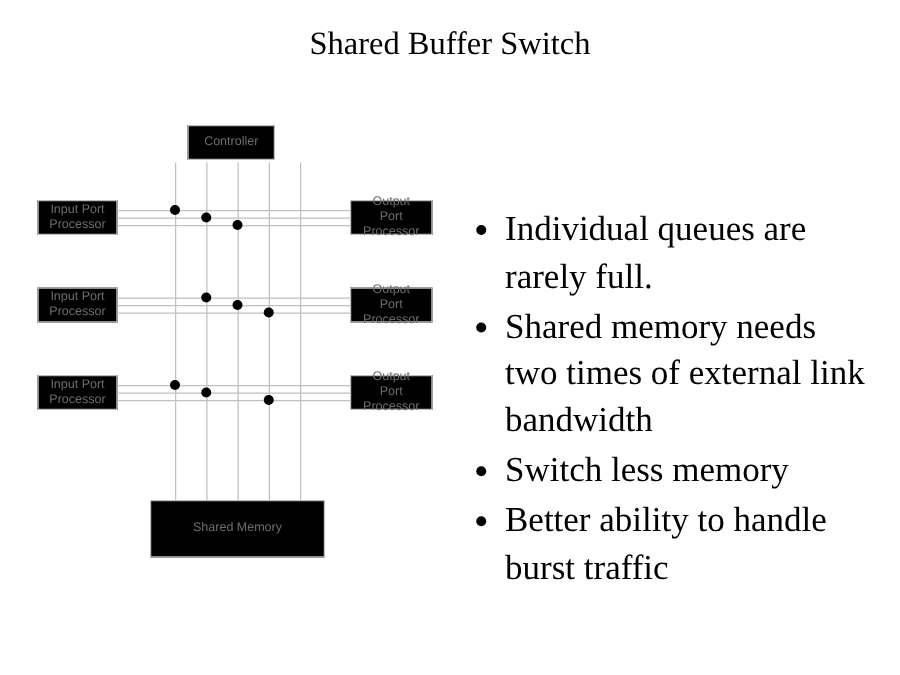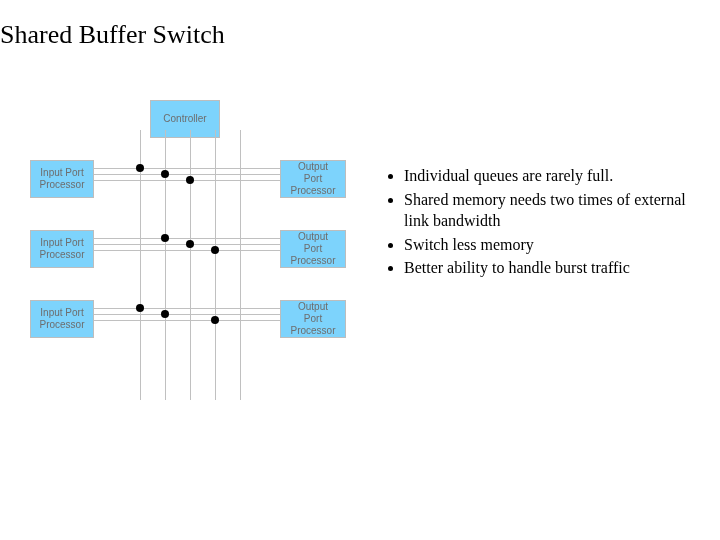--- a/index.html
+++ b/index.html
@@ -1,23 +1,23 @@
 <!DOCTYPE html>
 <html><head>
 <meta charset="utf-8">
 <style>
   html,body{margin:0;padding:0;width:720px;height:540px;background:#fff;font-family:"Times New Roman",Times,serif;color:#000}
   .slide{position:relative;width:720px;height:540px}
-  .title{position:absolute;top:20px;left:0;right:0;font-size:26px}
+  .title{position:absolute;top:20px;left:0;right:0;text-align:center;font-size:26px}
   .diagram{position:absolute;top:100px;left:20px;width:350px;height:360px}
-  .box{position:absolute;border:1px solid #bdbdbd;background:#7dd3fc;color:#6d6d6d;font-family:Arial,Helvetica,sans-serif;font-size:10px;display:flex;align-items:center;justify-content:center;text-align:center;line-height:1.2;padding:18px;box-sizing:border-box}
+  .box{position:absolute;border:1px solid #bdbdbd;background:#000000;color:#6d6d6d;font-family:Arial,Helvetica,sans-serif;font-size:10px;display:flex;align-items:center;justify-content:center;text-align:center;line-height:1.2;padding:8px;box-sizing:border-box}
   .vline{position:absolute;width:1px;background:#c0c0c0}
   .hline{position:absolute;height:1px;background:#c0c0c0}
   .dot{position:absolute;width:8px;height:8px;background:#000;border-radius:50%;transform:translate(-50%,-50%)}
-  .bullets{position:absolute;top:165px;left:380px;width:320px;font-size:16px;line-height:1.35}
+  .bullets{position:absolute;top:165px;left:380px;width:320px;font-size:28px;line-height:1.35}
   .bullets ul{margin:0;padding-left:24px}
   .bullets li{margin-bottom:2px}
 </style>
 </head>
 <body>
 
 <div class="slide">
 
   <div class="title">Shared Buffer Switch</div>
 
@@ -57,20 +57,21 @@
 Processor</div>
     <div class="hline" style="left:74px;top:208px;width:186px"></div>
     <div class="hline" style="left:74px;top:214px;width:186px"></div>
     <div class="hline" style="left:74px;top:220px;width:186px"></div>
     <div class="box" style="left:260px;top:200px;width:66px;height:28px">Output Port
 Processor</div>
     <div class="dot" style="left:120px;top:208px"></div>
     <div class="dot" style="left:145px;top:214px"></div>
     <div class="dot" style="left:195px;top:220px"></div>
 
+    <div class="box" style="left:100px;top:300px;width:140px;height:46px">Shared Memory</div>
 
   </div>
 
   <div class="bullets">
     <ul>
       <li>Individual queues are rarely full.</li>
       <li>Shared memory needs two times of external link bandwidth</li>
       <li>Switch less memory</li>
       <li>Better ability to handle burst traffic</li>
     </ul>

